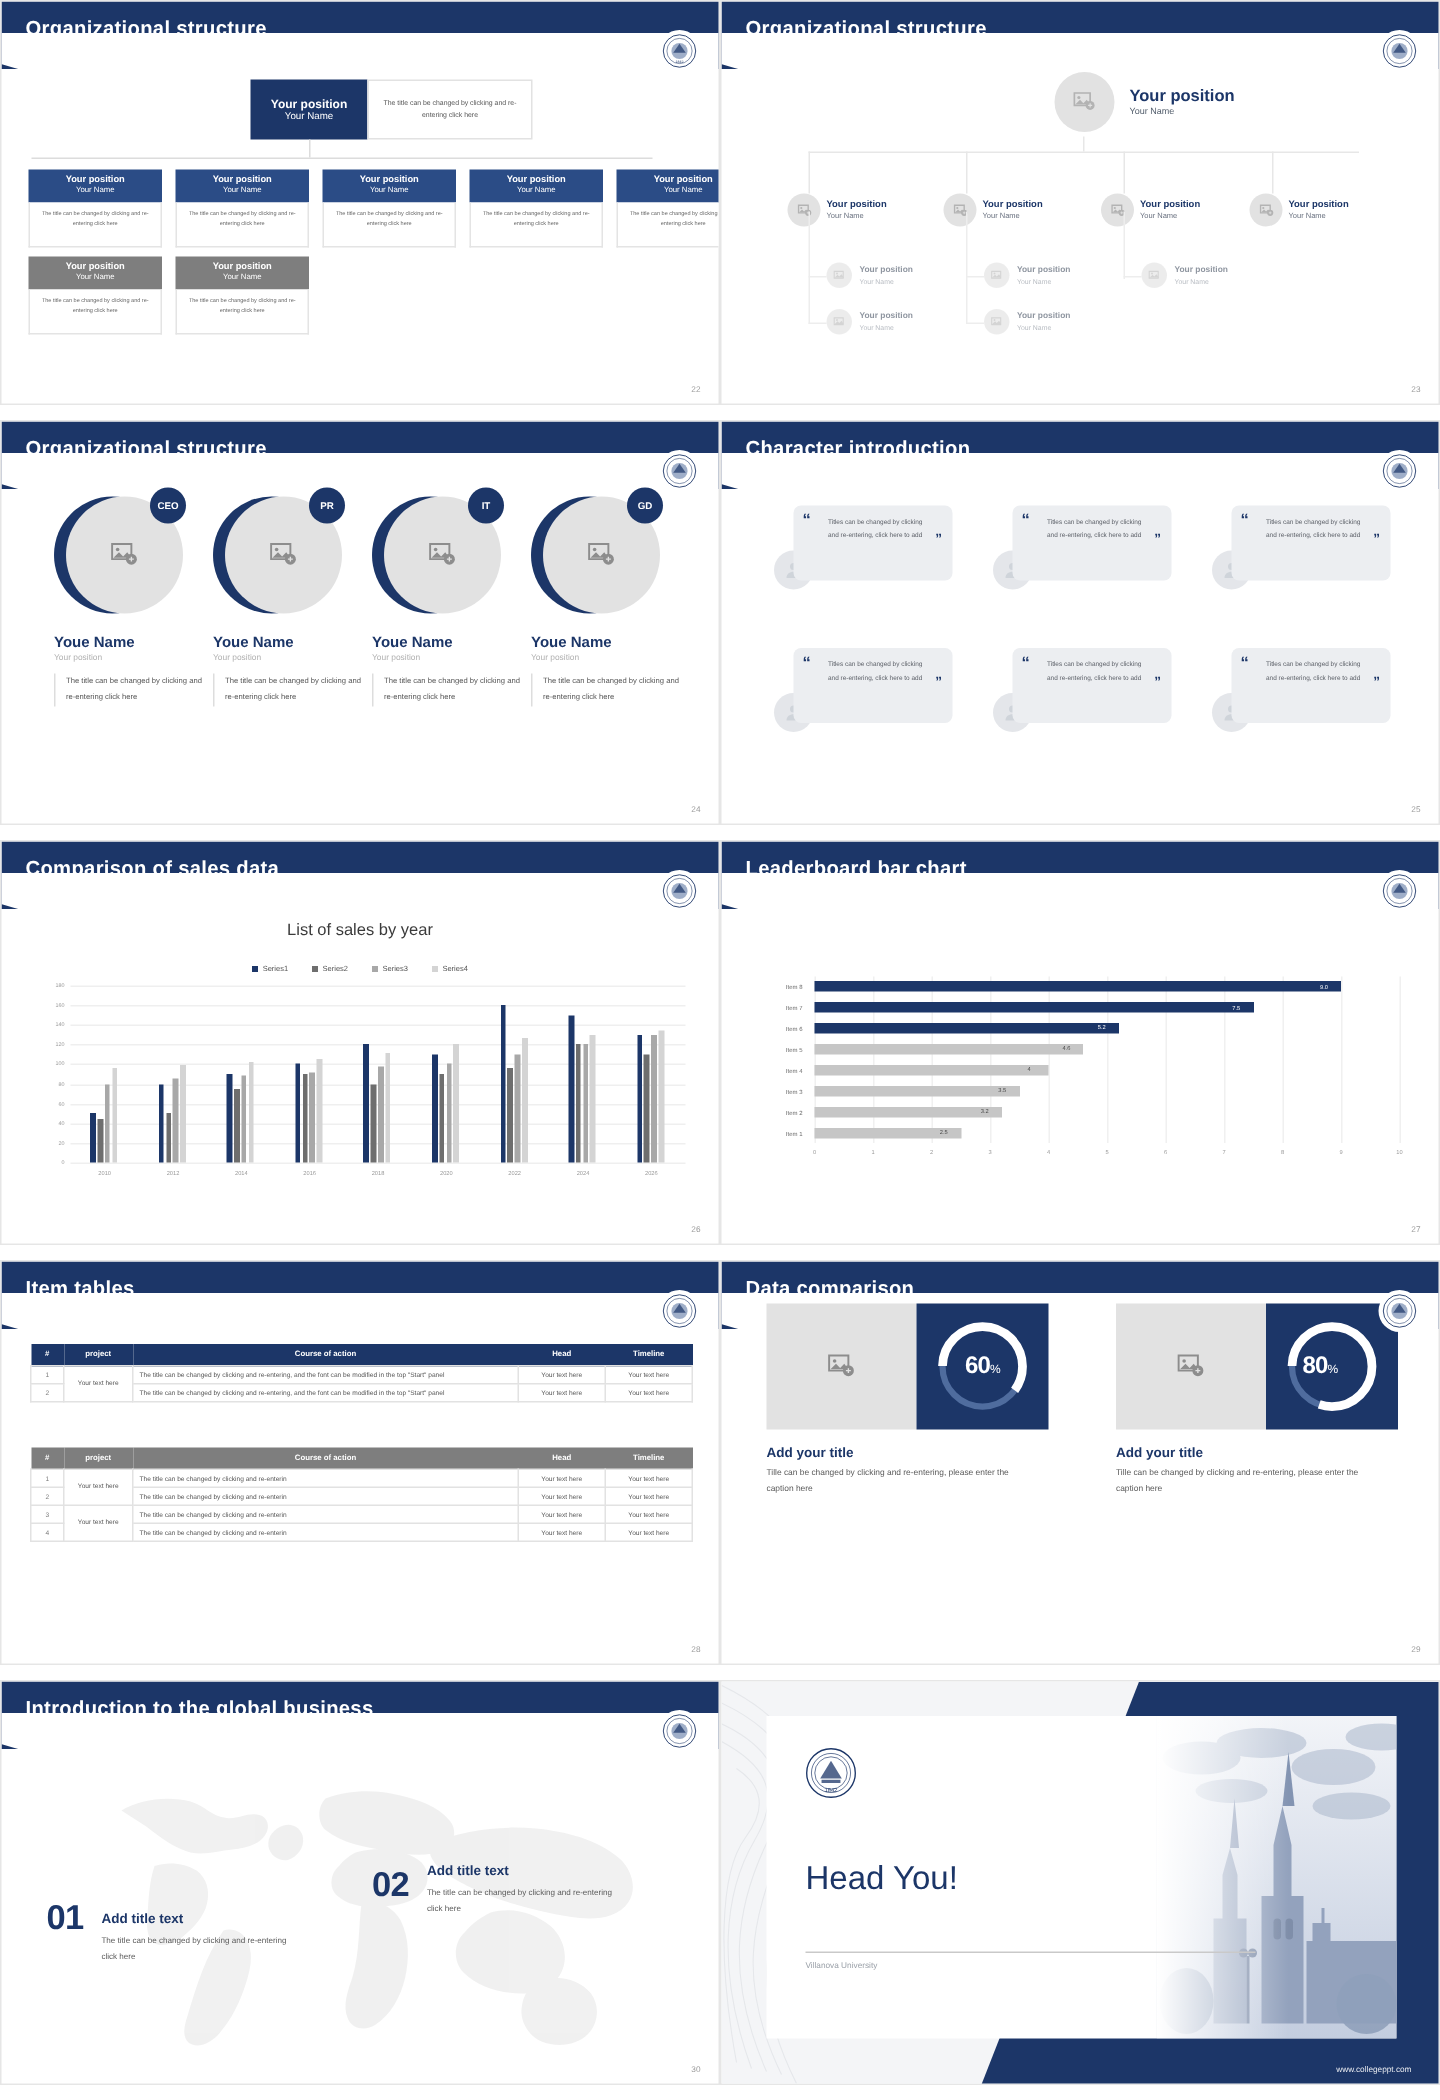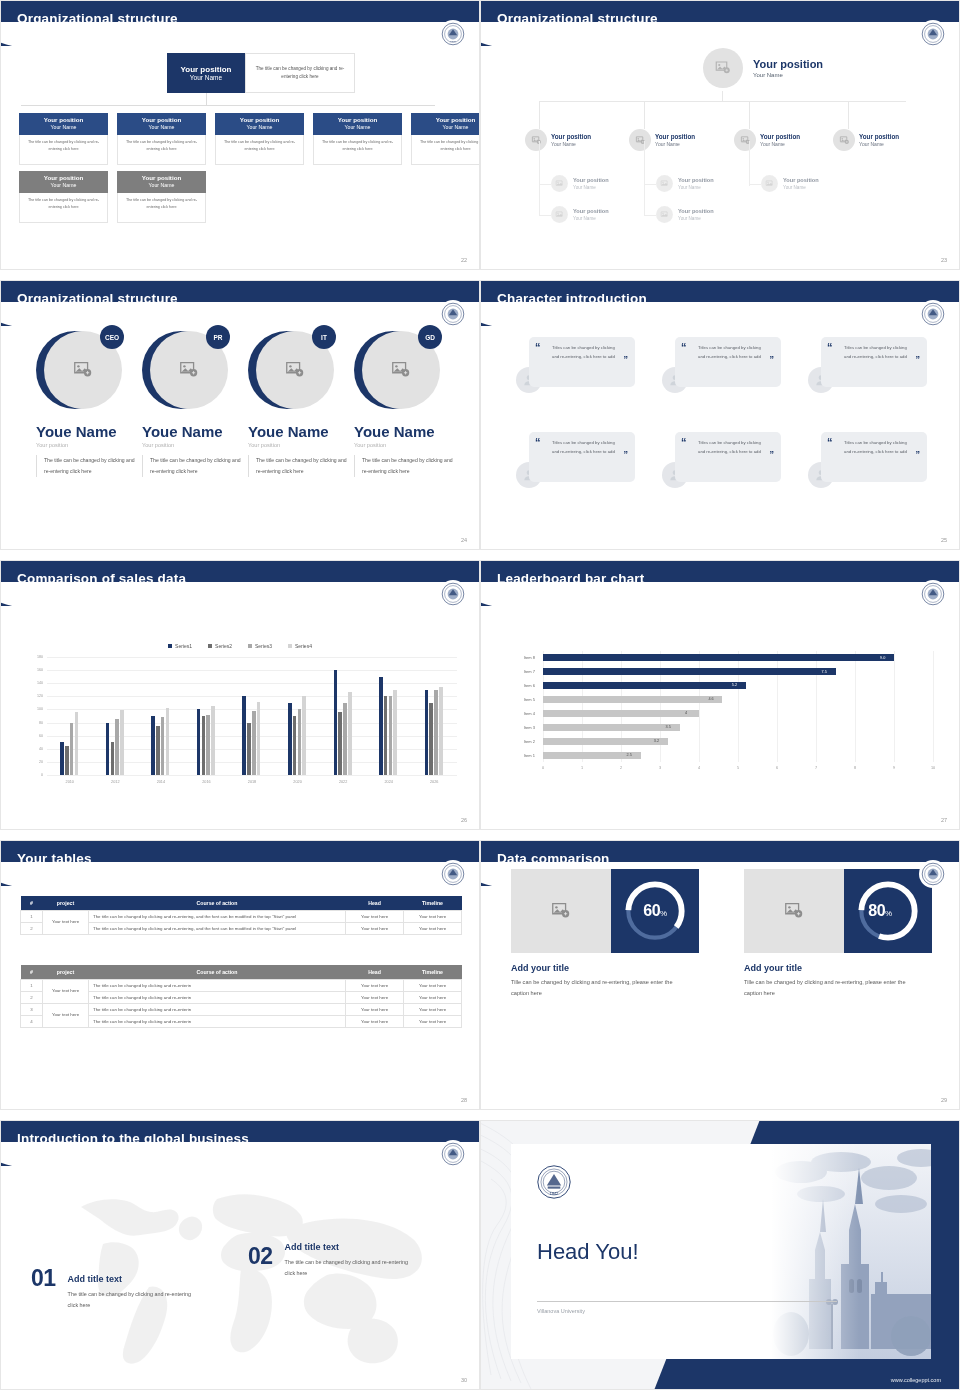--- a/index.html
+++ b/index.html
@@ -89,21 +89,21 @@
 
   
   .s24-col{ position:absolute; top:46px; width:104px; }
   .s24-circ-wrap{ position:relative; width:96px; height:86px; }
   .s24-shadow{ position:absolute; left:0; top:4px; width:78px; height:78px; border-radius:50%; background:#1c3668; }
   .s24-main{ position:absolute; left:8px; top:4px; width:78px; height:78px; border-radius:50%; background:#e2e2e2;
              display:flex; align-items:center; justify-content:center;}
   .s24-badge{ position:absolute; right:8px; top:-2px; width:24px; height:24px; border-radius:50%;
               background:#1c3668; color:#fff; font-size:6.5px; font-weight:bold;
               display:flex; align-items:center; justify-content:center;}
-  .s24-name{ font-size:15px; font-weight:bold; color:#1c3668; margin-top:10px; }
+  .s24-name{ font-size:10px; font-weight:bold; color:#1c3668; margin-top:10px; }
   .s24-pos{ font-size:5.6px; color:#b0b0b0; margin-top:2px; }
   .s24-desc{ margin-top:7px; border-left:1px solid #dddddd; padding-left:7px;
              font-size:5.1px; color:#565656; line-height:2.15; }
 
   
   .q-card{ position:absolute; width:119px; height:56px; }
   .q-av{ position:absolute; left:0; bottom:0; width:26px; height:26px; border-radius:50%;
          background:#e4e6ea; display:flex; align-items:center; justify-content:center; z-index:1;}
   .q-bub{ position:absolute; left:13px; top:0; width:106px; height:50px;
           background:#eceef1; border-radius:5px; z-index:2; padding:6px 7px 0 7px;}
@@ -637,20 +637,21 @@
       </div>
     <div class="hdr-title">Comparison of sales data</div>
     <div class="seal">
       <svg viewBox="0 0 40 40">
           <circle cx="20" cy="20" r="18" fill="none" stroke="#1c3668" stroke-width="1"></circle>
           <circle cx="20" cy="20" r="14" fill="none" stroke="#1c3668" stroke-width=".6"></circle>
           <circle cx="20" cy="20" r="9" fill="#2b4c86" opacity=".45"></circle>
           <path d="M13 22 L20 12 L27 22 Z" fill="#1c3668" opacity=".7"></path>
         </svg>
     </div>
+    <div class="ch-title" style="top:53px;">List of sales by year</div>
     <div class="legend" id="s26-legend" style="top:82px;">
         <span>
           <i class="lg-sw" style="background: rgb(28, 54, 104);"></i>
           <b style="font-weight: normal;">Series1</b>
         </span>
         <span>
           <i class="lg-sw" style="background: rgb(110, 110, 110);"></i>
           <b style="font-weight: normal;">Series2</b>
         </span>
         <span>
@@ -793,21 +794,21 @@
         <div class="lb-bar" style="left: 42px; top: 100.562px; width: 97.5px; background: rgb(198, 198, 198);"></div>
         <div class="lb-val" style="left: 125.5px; top: 101.862px;">2.5</div>
       </div>
     <div class="pgno">27</div>
   </div>
 
   <div class="slide">
     <div class="hdr">
         <div class="hdr-curve"></div>
       </div>
-    <div class="hdr-title">Your tables</div>
+    <div class="hdr-title">Item tables</div>
     <div class="seal">
       <svg viewBox="0 0 40 40">
           <circle cx="20" cy="20" r="18" fill="none" stroke="#1c3668" stroke-width="1"></circle>
           <circle cx="20" cy="20" r="14" fill="none" stroke="#1c3668" stroke-width=".6"></circle>
           <circle cx="20" cy="20" r="9" fill="#2b4c86" opacity=".45"></circle>
           <path d="M13 22 L20 12 L27 22 Z" fill="#1c3668" opacity=".7"></path>
         </svg>
     </div>
 
     <table class="dt navy" style="left:19px; top:55px;">

